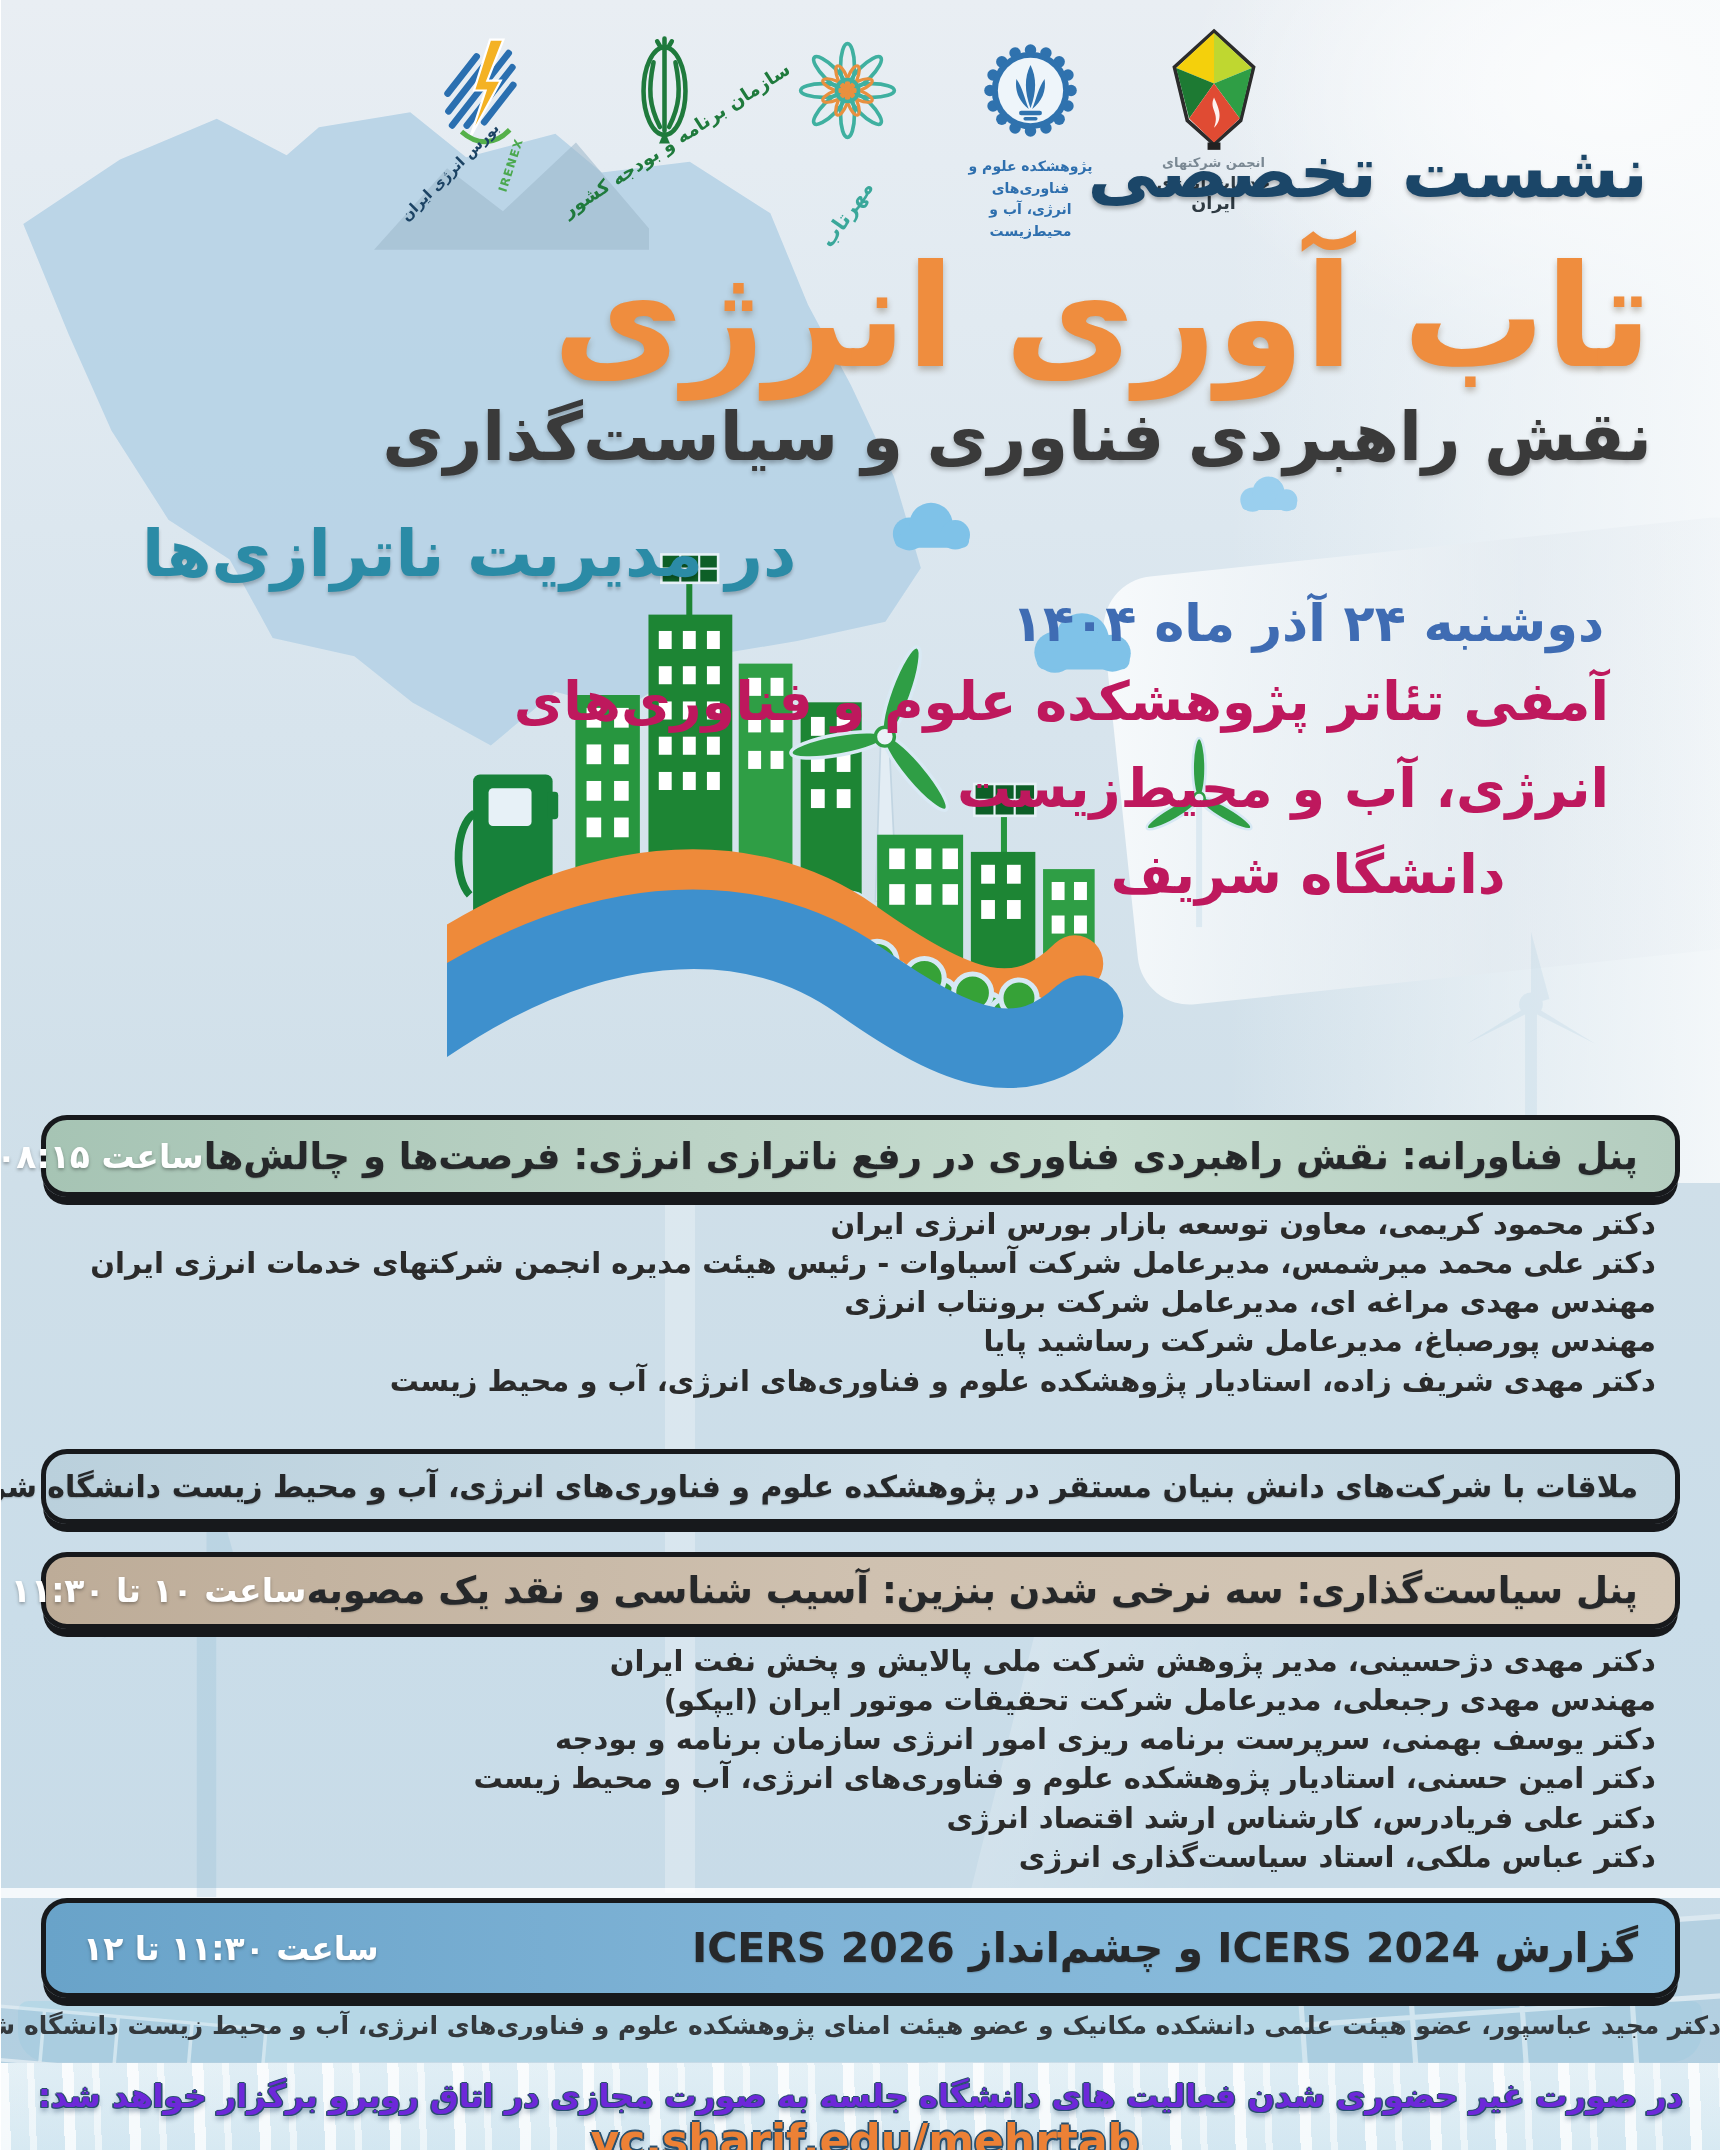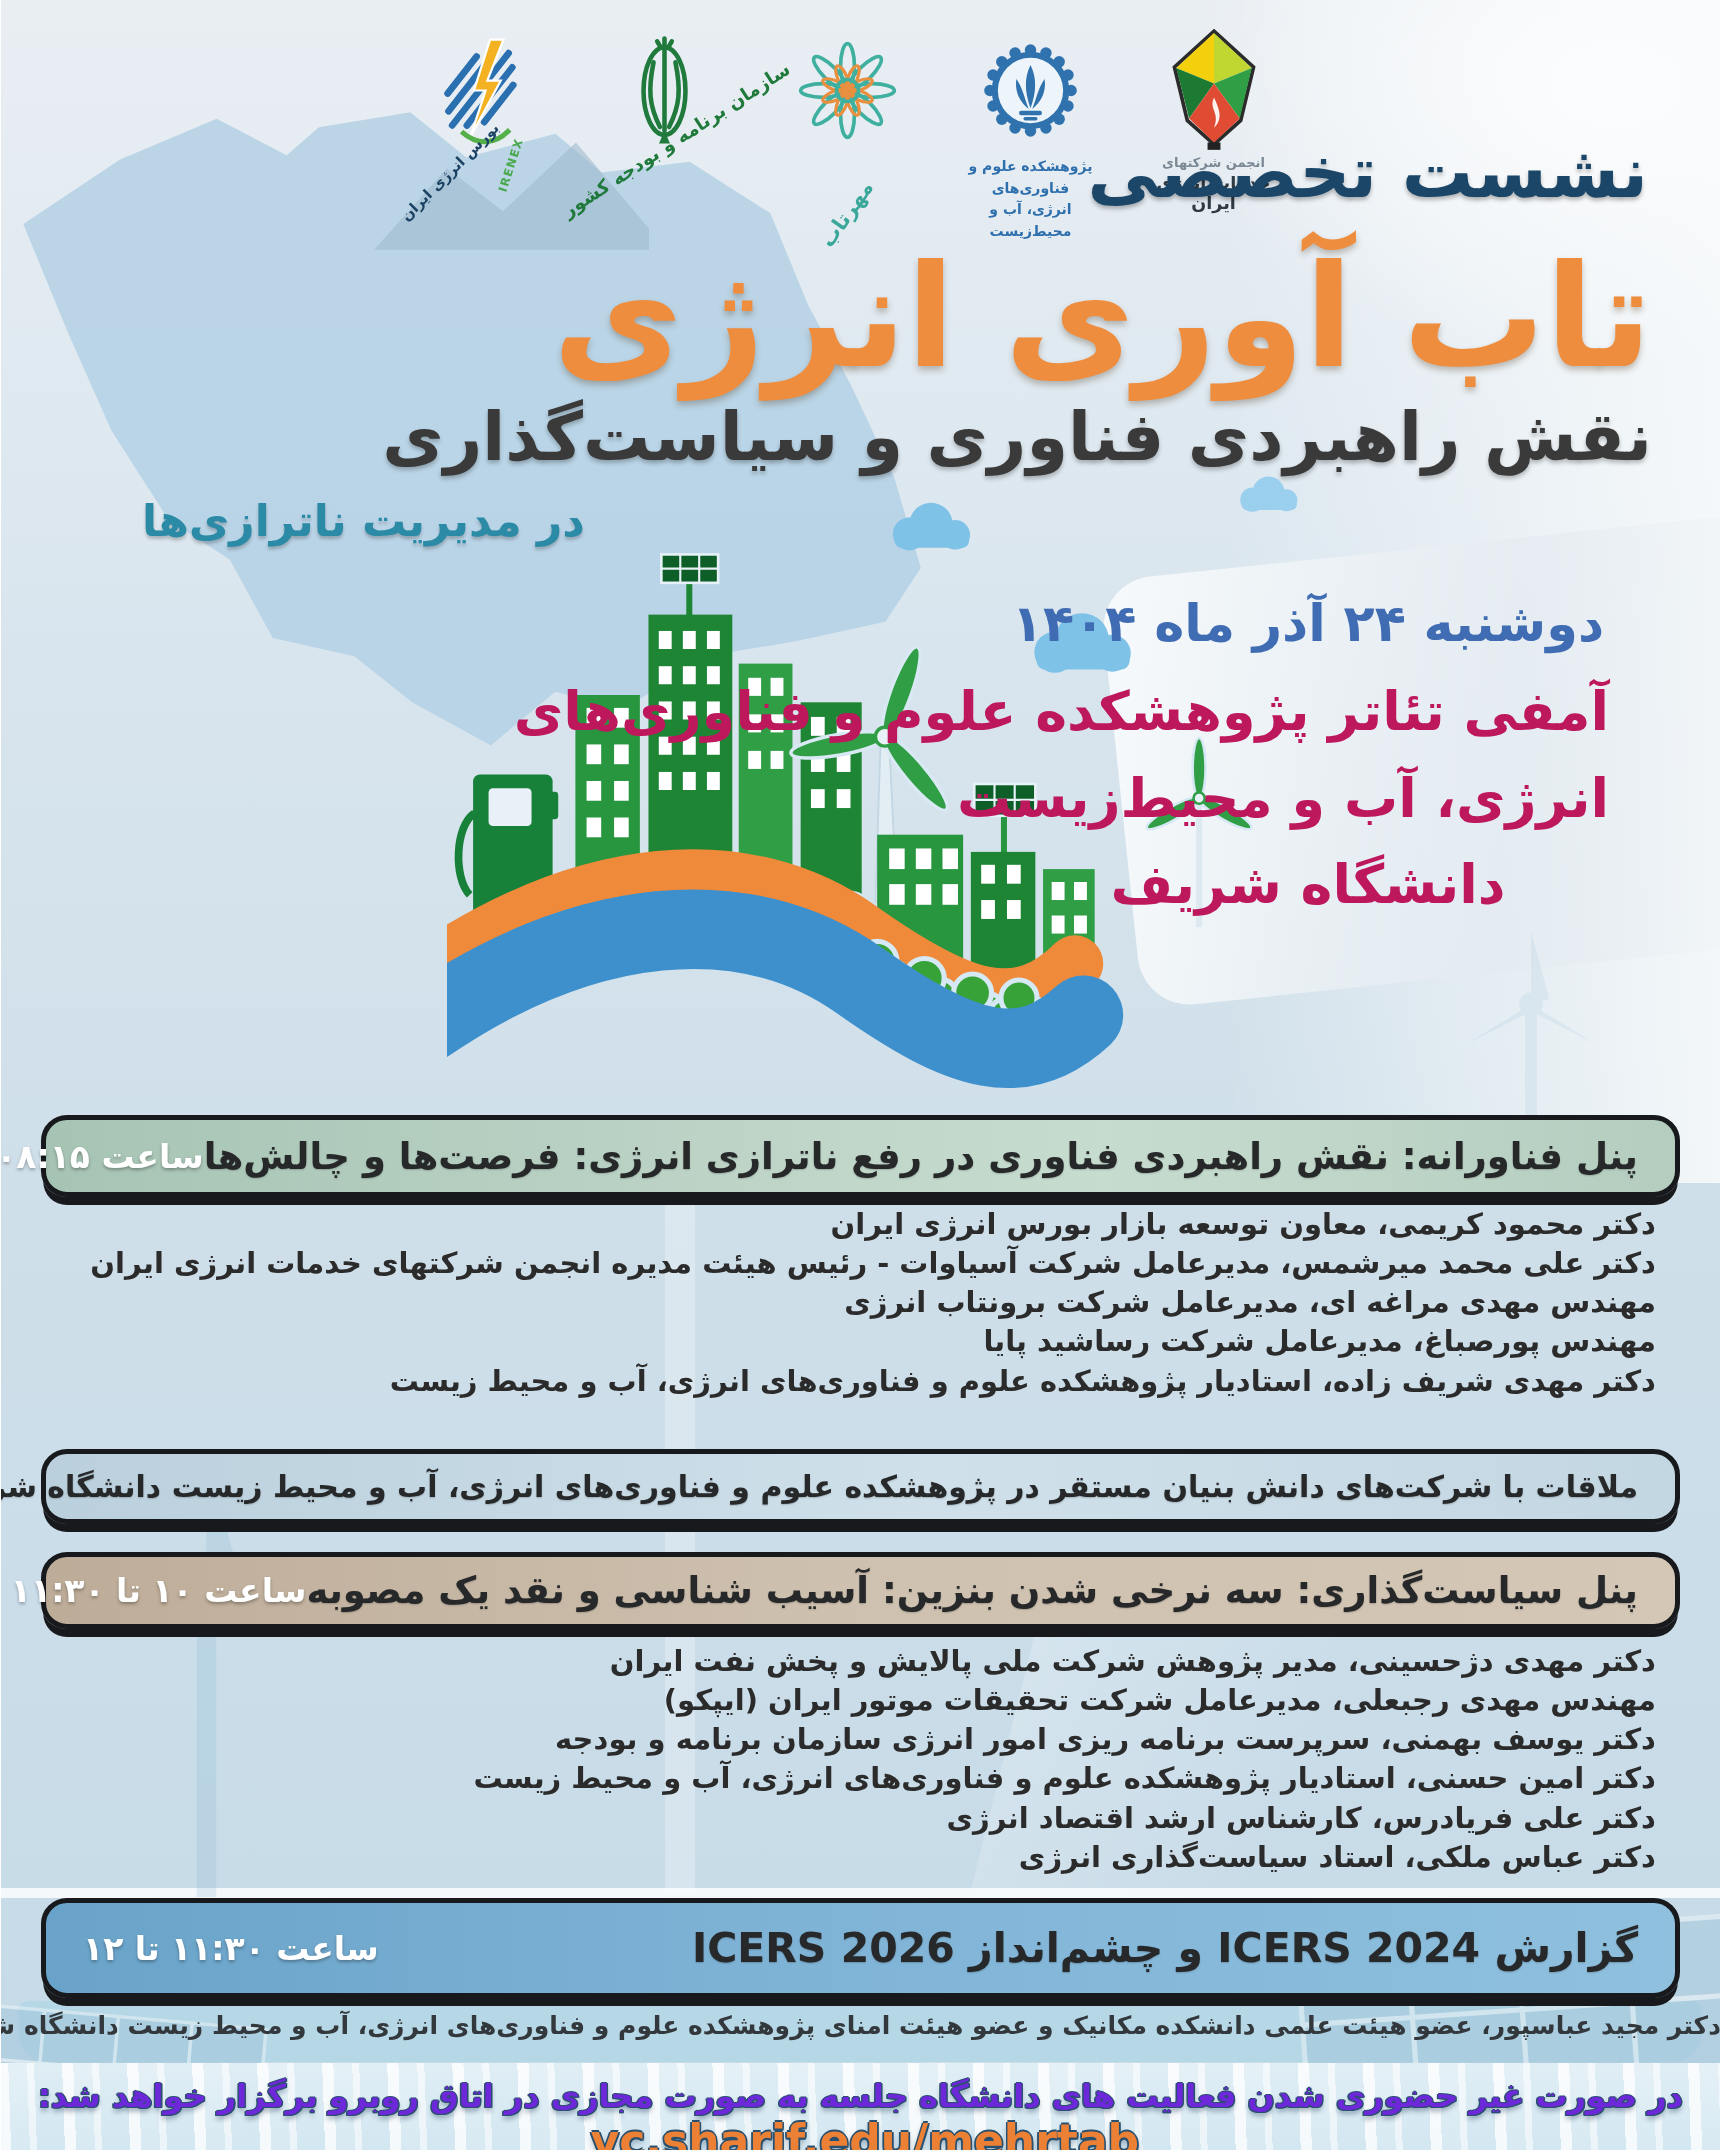--- a/index.html
+++ b/index.html
@@ -58,29 +58,29 @@
   .cap-esca1{color:#7a8893;font-size:13px;font-weight:600;direction:rtl;}
   .cap-esca2{color:#2f3a42;font-size:17.6px;font-weight:800;margin-top:3.4px;direction:rtl;}
 
   
   .kicker{position:absolute;right:73px;top:131px;z-index:4;font-size:71px;font-weight:800;color:#1b4668;
     text-shadow:0 3px 4.3px rgba(0,0,0,.28);}
   .title{position:absolute;right:69px;top:234px;z-index:4;font-size:142px;font-weight:800;color:#ef8d3e;
     text-shadow:0 4.3px 6.9px rgba(80,60,30,.32);white-space:nowrap;}
   .subtitle{position:absolute;right:69px;top:398px;z-index:4;font-size:67px;font-weight:800;color:#3a3a3a;
     text-shadow:0 3.4px 4.3px rgba(0,0,0,.25);white-space:nowrap;}
-  .subtitle2{position:absolute;left:142px;top:495px;z-index:4;font-size:44px;font-weight:800;color:#2b8ba6;
+  .subtitle2{position:absolute;left:142px;top:516px;z-index:4;font-size:65px;font-weight:800;color:#2b8ba6;
     text-shadow:0 2.6px 3.4px rgba(0,0,0,.22);white-space:nowrap;}
 
   
   .city{position:absolute;left:447px;top:551px;width:856px;height:576px;z-index:2;}
 
   
   .event{position:absolute;right:112px;top:594px;width:602px;z-index:4;text-align:center;direction:rtl;}
-  .ev-date{font-size:51px;font-weight:800;color:#3f6cb3;margin-bottom:25px;white-space:nowrap;}
+  .ev-date{font-size:51px;font-weight:800;color:#3f6cb3;margin-bottom:15px;white-space:nowrap;}
   .ev-line{font-size:54px;font-weight:700;color:#be185d;margin-bottom:19px;line-height:1.25;white-space:nowrap;}
 
   
   .bar{position:absolute;left:41px;width:1639px;box-sizing:border-box;z-index:4;
     border:5.6px solid #17191c;border-radius:26px;box-shadow:0 10.3px 0 -2.2px #17191c;
     display:flex;justify-content:space-between;align-items:center;direction:rtl;padding:0 37px;}
   .bar1{top:1115px;height:82px;background:linear-gradient(90deg,#a6c4b4,#bcd3c6 40%,#c6dccf 65%,#b4cdbf);}
   .bar2{top:1449px;height:75px;background:linear-gradient(90deg,#bad0dc,#cfe0ea 55%,#c3d7e2);}
   .bar3{top:1552px;height:77px;background:linear-gradient(90deg,#bdac98,#cfc1b0 50%,#d4c7b6);}
   .bar4{top:1898px;height:100px;background:linear-gradient(90deg,#69a3c9,#7fb3d6 45%,#8fc0de);}

